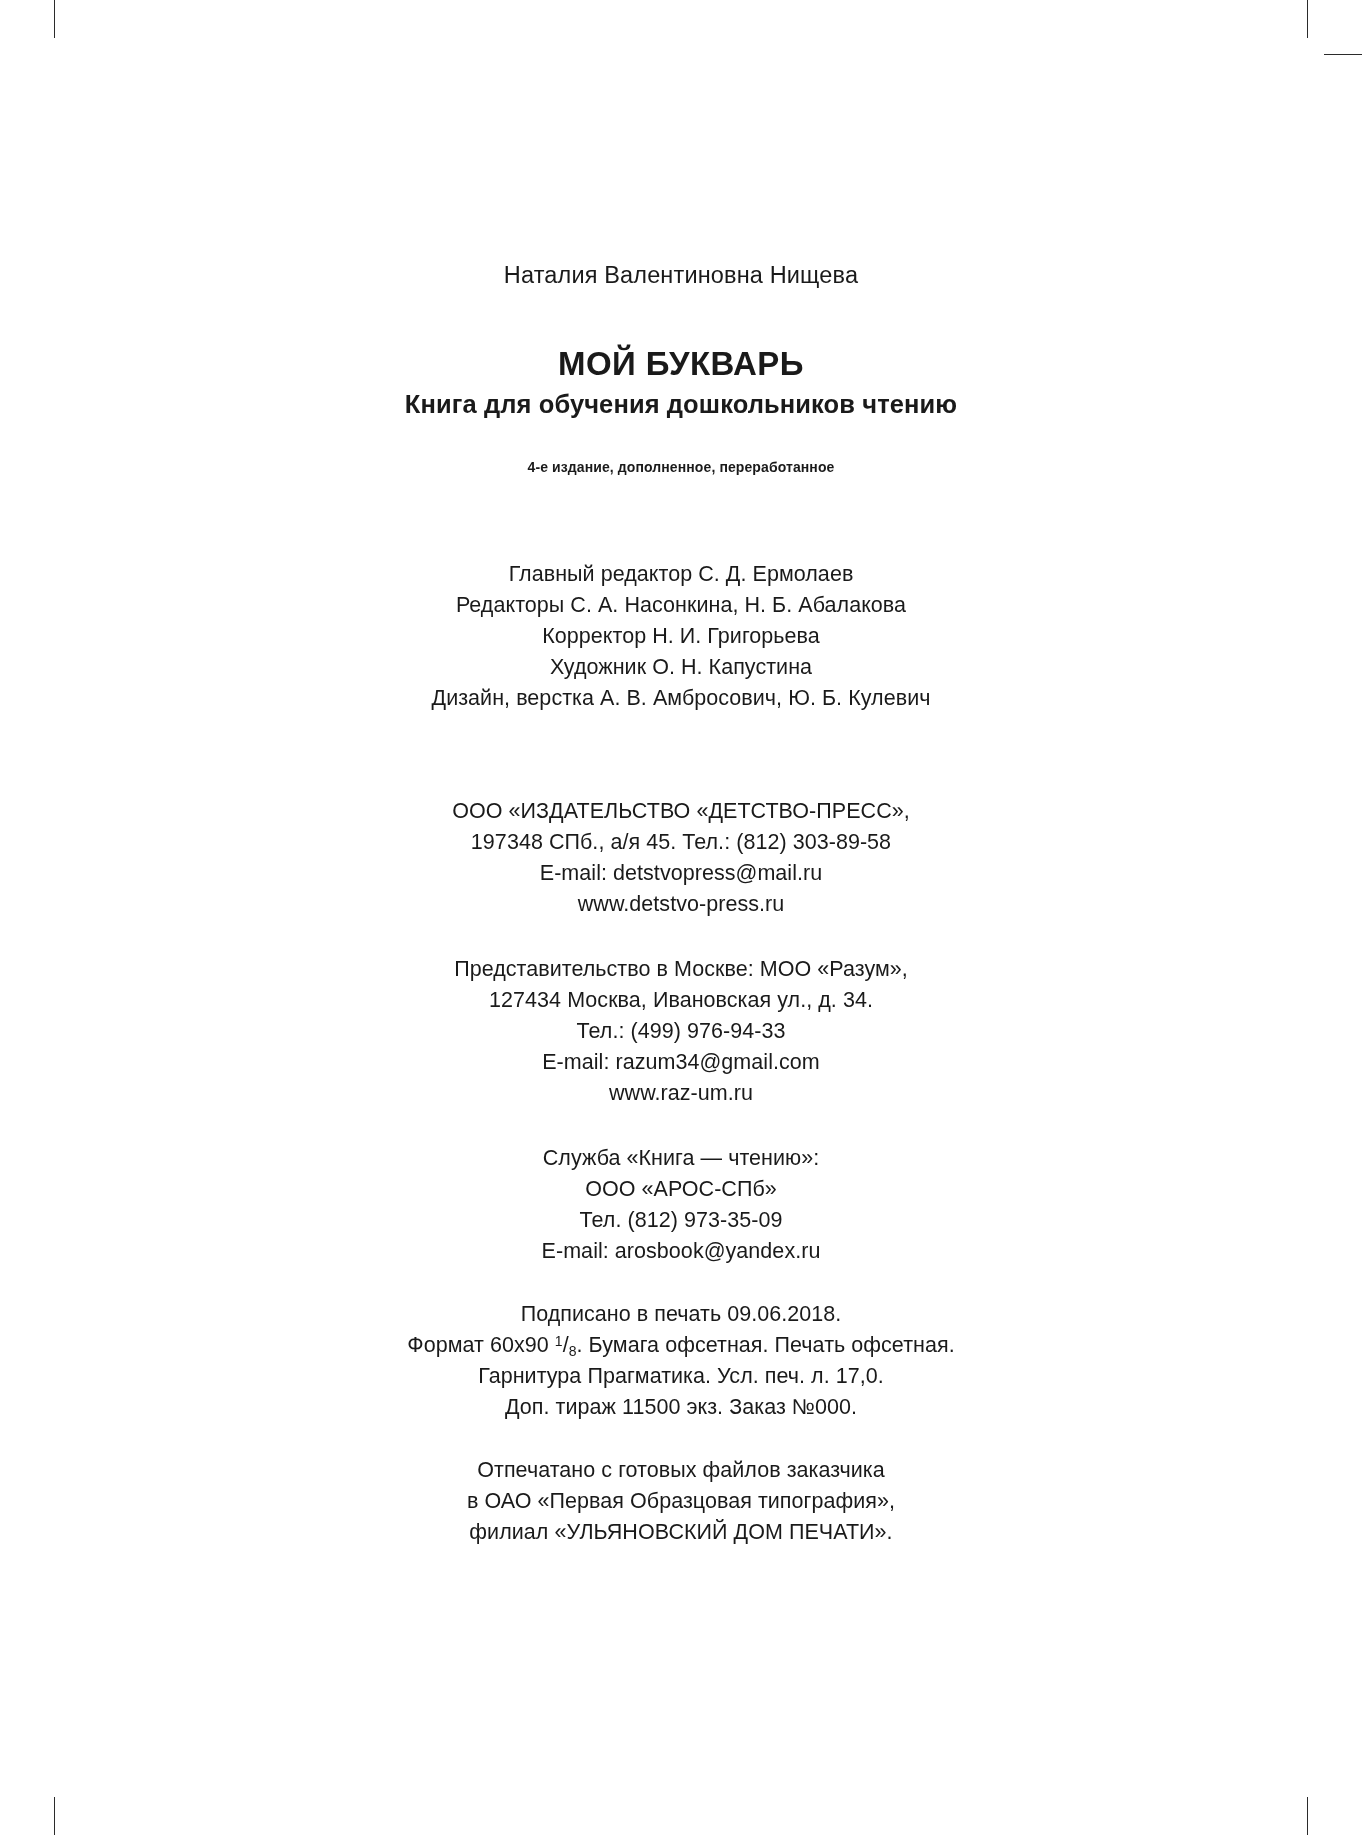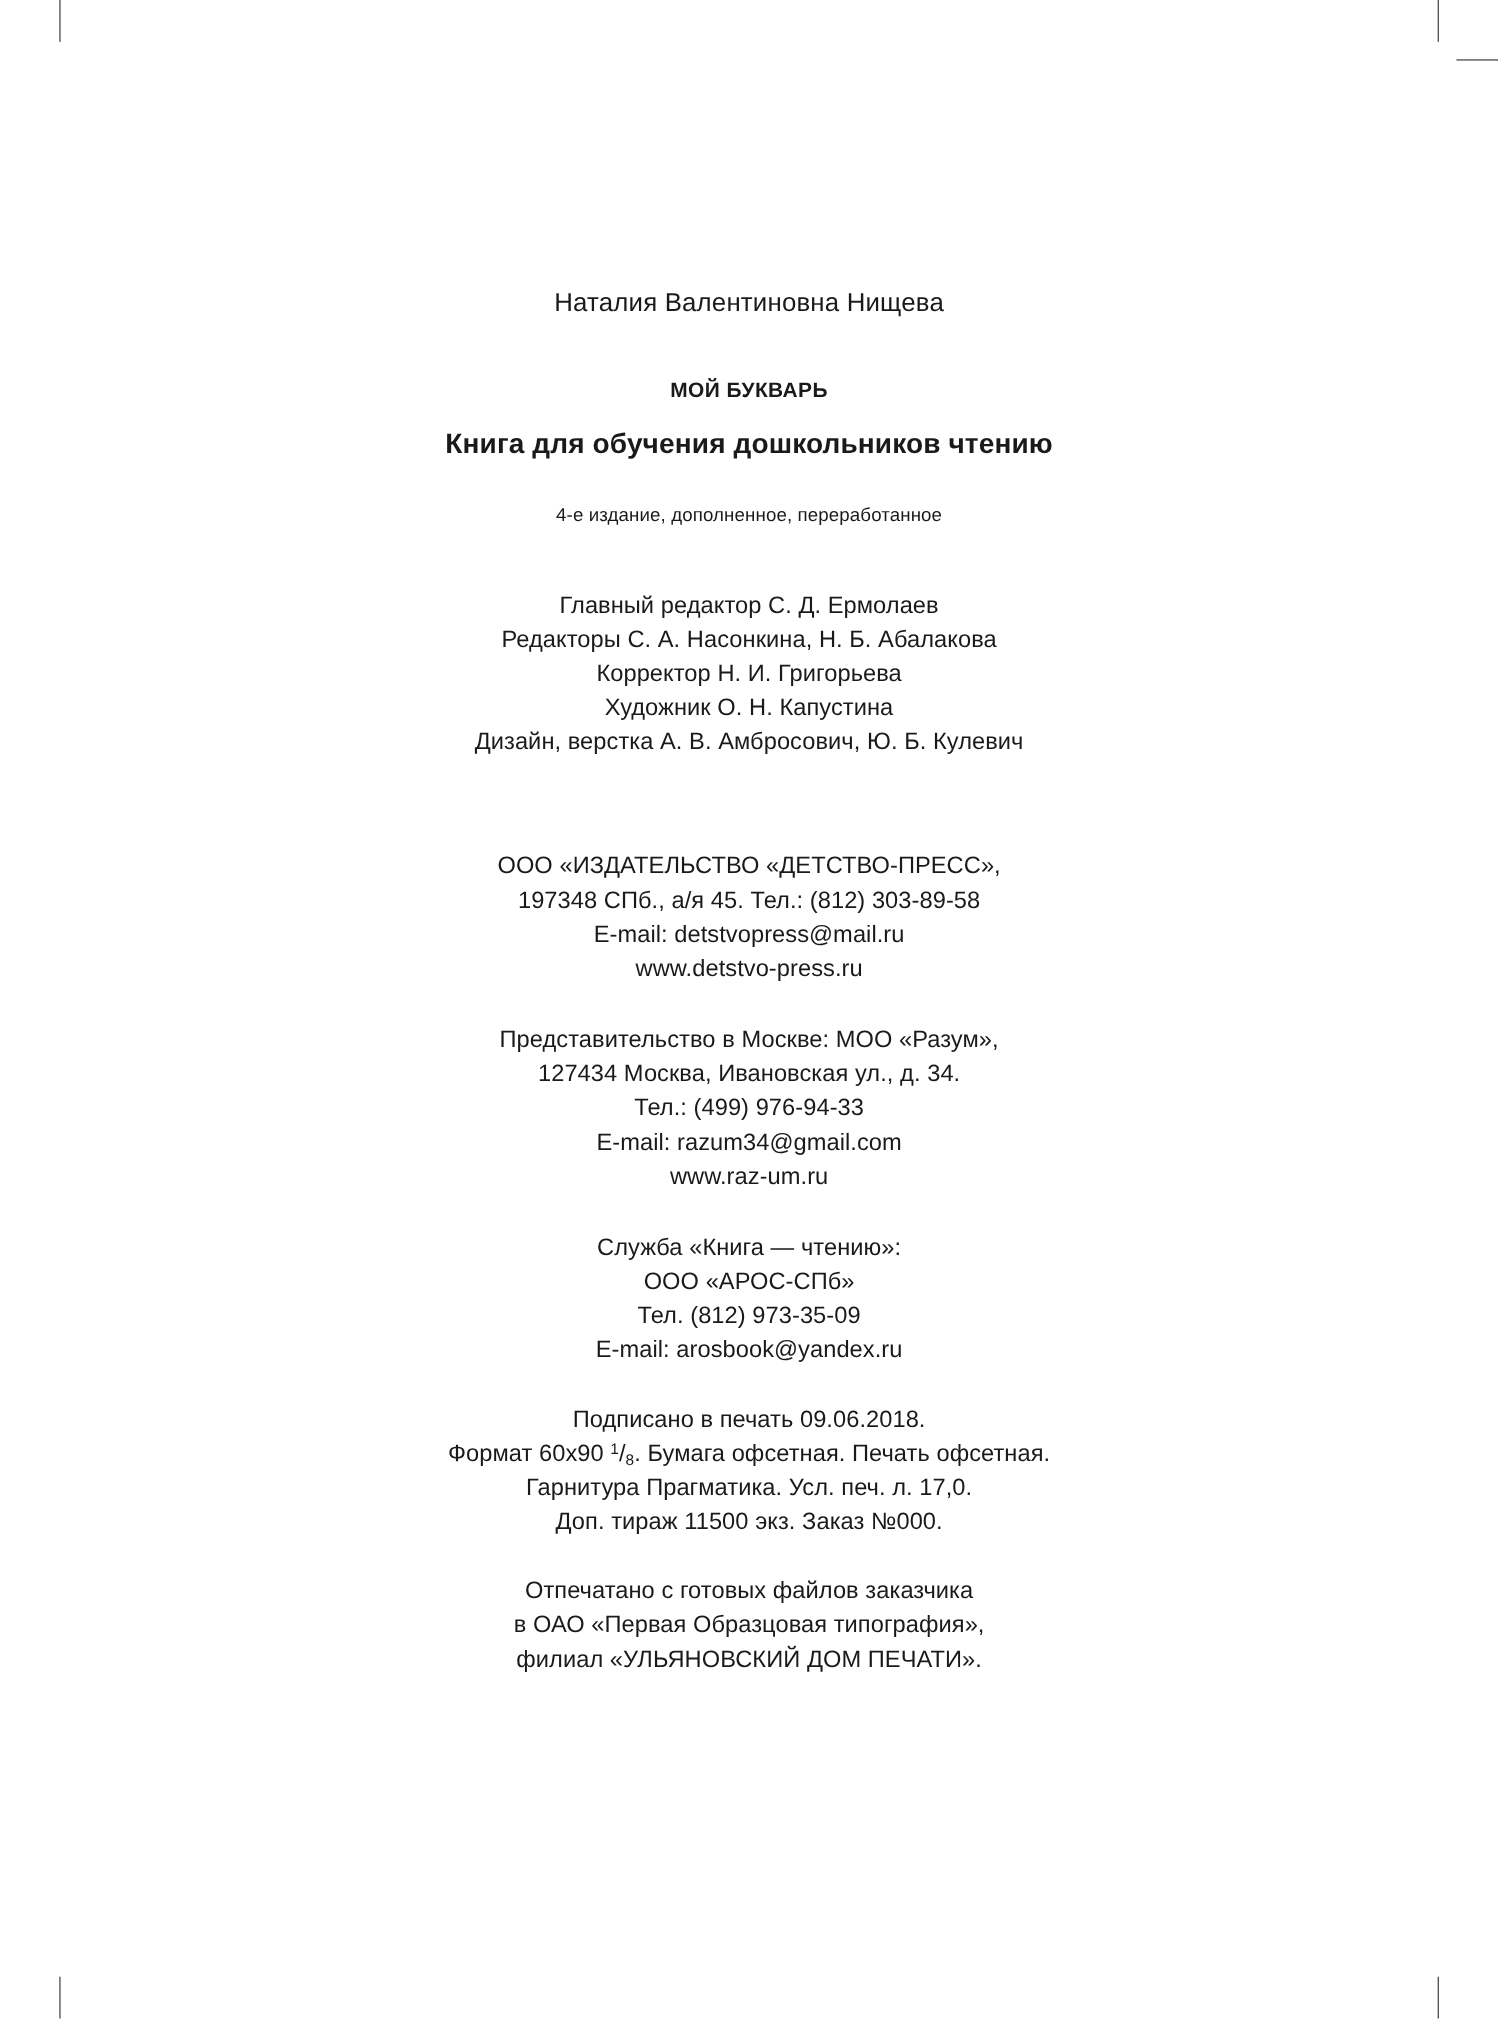--- a/index.html
+++ b/index.html
@@ -47,37 +47,38 @@
     text-align: center;
   }
 
   .author {
     font-size: 23.5px;
     letter-spacing: 0.15px;
     margin-bottom: 56px;
   }
 
   .title {
-    font-size: 19px;
+    font-size: 33px;
     font-weight: bold;
     letter-spacing: 0.4px;
-    margin-bottom: 23px;
+    margin-bottom: 7px;
   }
 
   .subtitle {
     font-size: 25.5px;
     font-weight: bold;
     letter-spacing: 0.1px;
     margin-bottom: 40px;
   }
 
   .edition {
-    font-size: 17px;
+    font-size: 14px;
     letter-spacing: 0.1px;
-    margin-bottom: 56px;
+    margin-bottom: 84px;
+    font-weight: bold;
   }
 
   .block {
     font-size: 21.5px;
     line-height: 31px;
     letter-spacing: 0.05px;
   }
 
   .staff { margin-bottom: 82px; }
 

